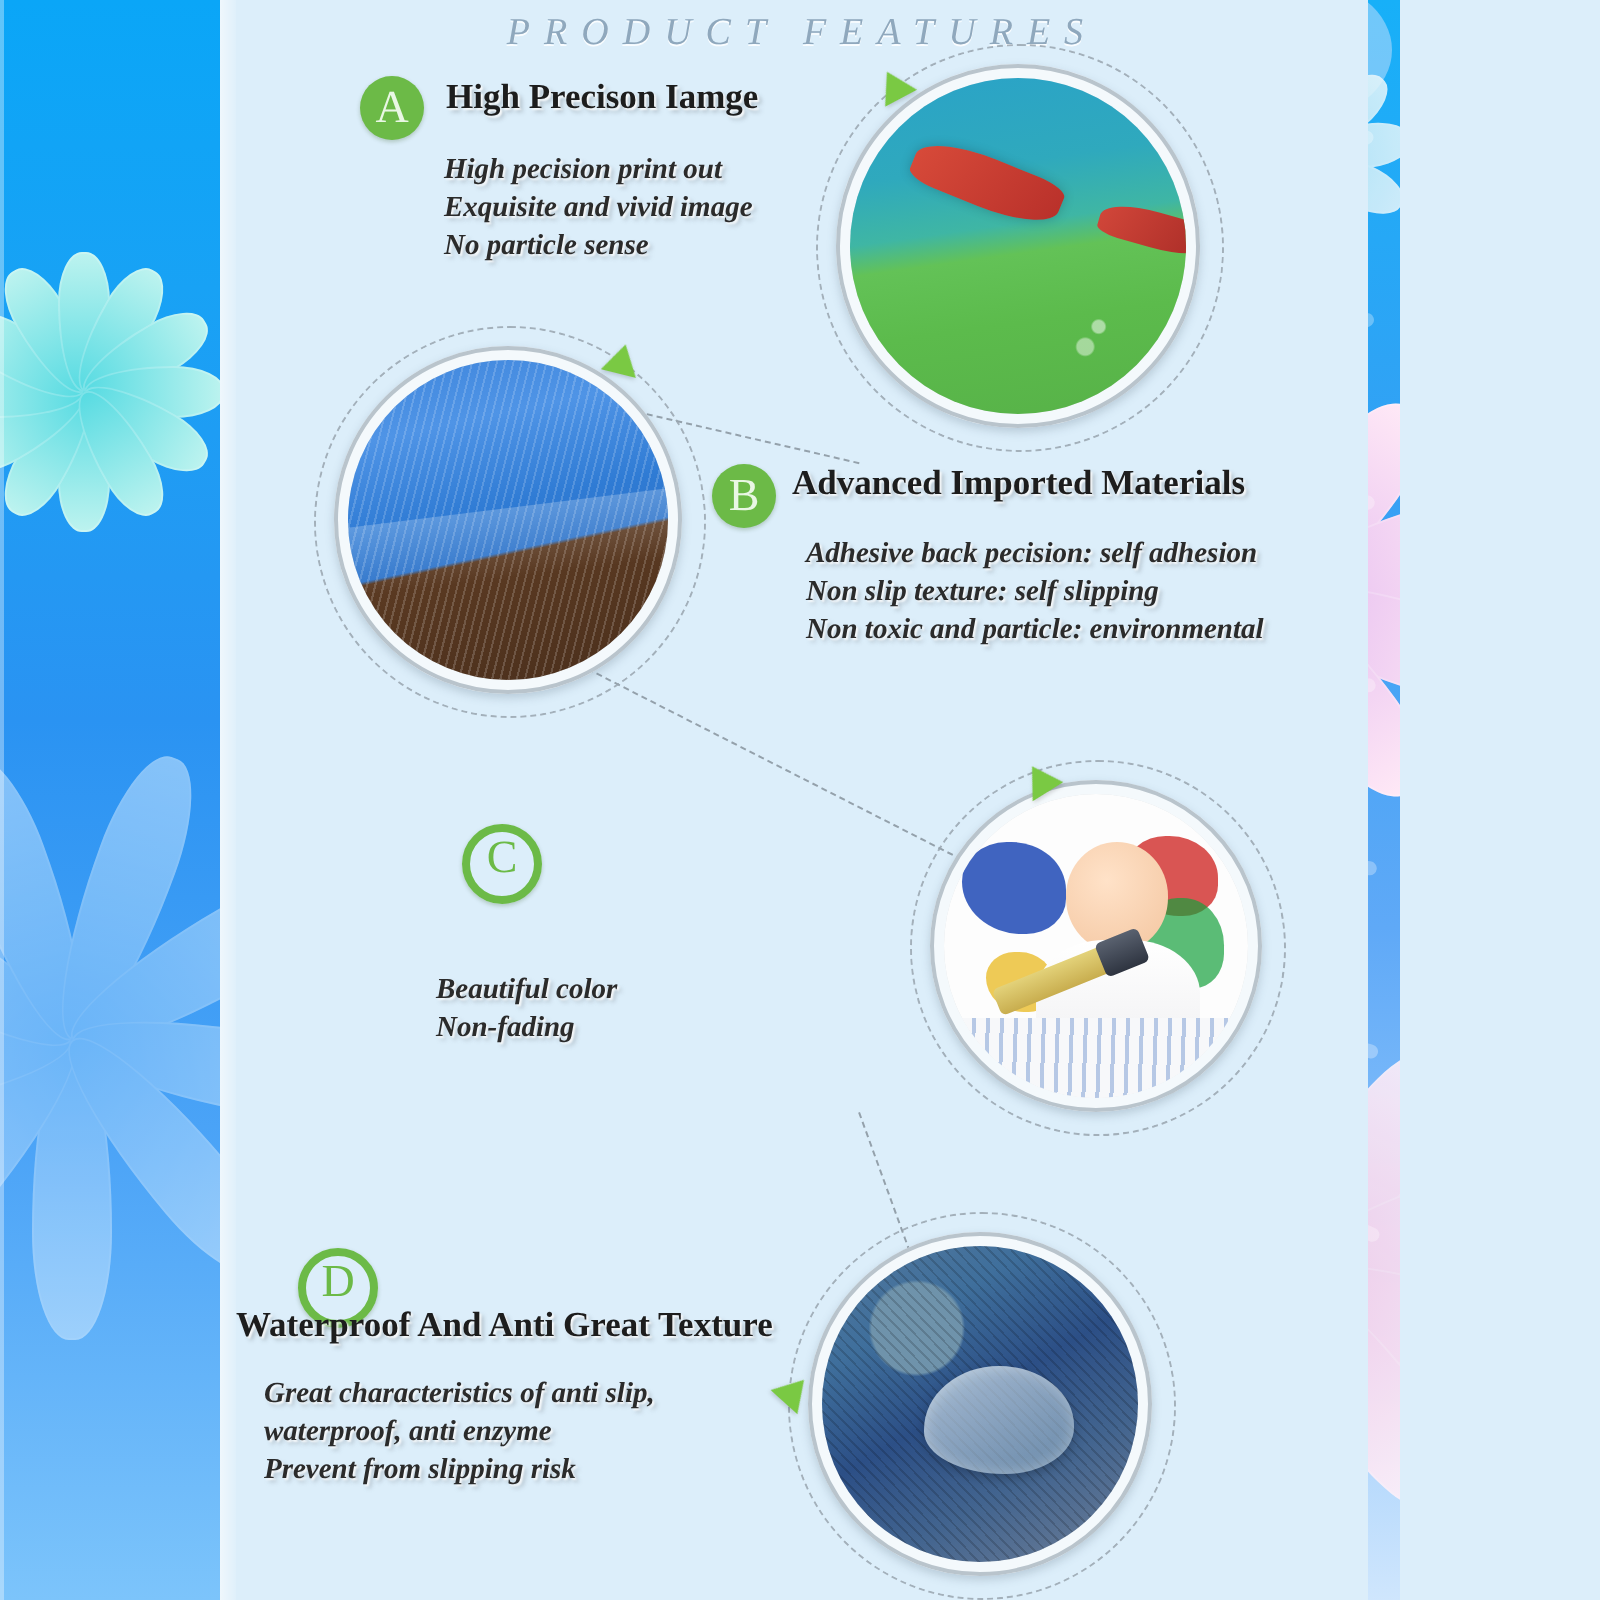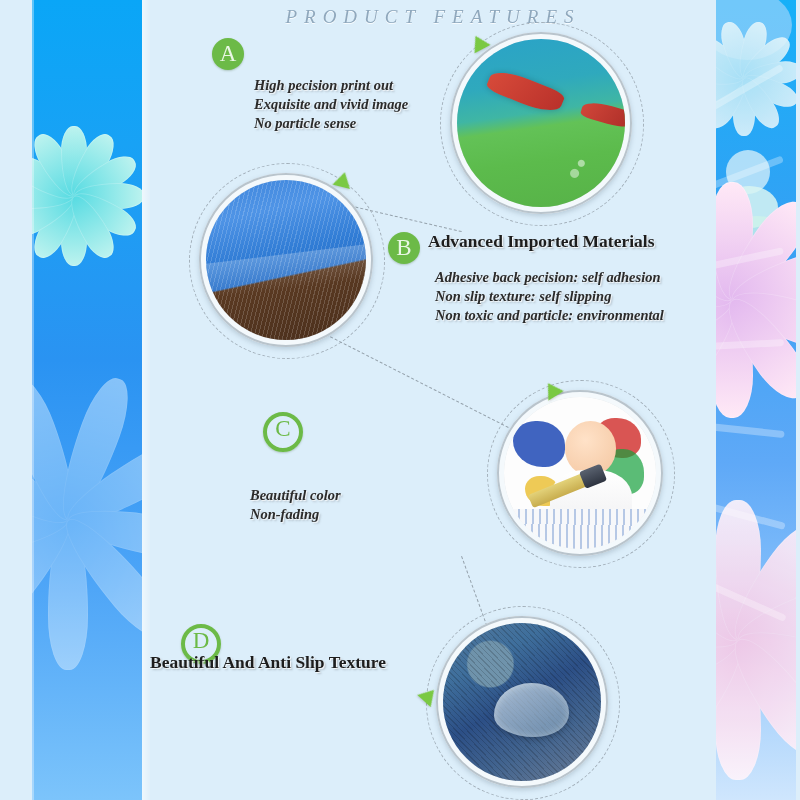--- a/index.html
+++ b/index.html
@@ -1,17 +1,17 @@
 <!DOCTYPE html>
 <html><head>
 <meta charset="utf-8">
 <style>
   html,body{margin:0;padding:0;}
   body{width:800px;height:800px;overflow:hidden;font-family:"Liberation Serif",serif;background:#dceefa;}
-  .stage{position:relative;width:764px;height:800px;overflow:hidden;background:#dceefa;margin-left:32px;}
+  .stage{position:relative;width:700px;height:800px;overflow:hidden;background:#dceefa;}
 
   
   .side{position:absolute;top:0;height:800px;overflow:hidden;}
   .side-left{left:0;width:110px;background:linear-gradient(180deg,#0aa6f7 0%,#18a2f5 18%,#2a93f2 45%,#4ca4f7 72%,#7cc4fb 100%);}
   .side-right{right:0;width:108px;background:linear-gradient(180deg,#17b0f8 0%,#35a0f4 30%,#5fa9f7 58%,#8dc4fb 78%,#cfe6fd 100%);}
   .side-left:after{content:"";position:absolute;left:-2px;top:0;width:4px;height:800px;background:rgba(255,255,255,.35);}
   .panel-edge{position:absolute;top:0;height:800px;width:10px;background:linear-gradient(90deg,rgba(255,255,255,.55),rgba(255,255,255,0));}
   .edge-l{left:110px;}
   .edge-r{right:108px;background:linear-gradient(270deg,rgba(255,255,255,.55),rgba(255,255,255,0));}
 
@@ -320,20 +320,21 @@
     <div class="dashring" style="left:290px;top:22px;width:202px;height:202px;"></div>
     <div class="medal" style="left:300px;top:32px;width:182px;height:182px;">
       <div class="photo">
         <div class="ph-fish"></div>
       </div>
       <div class="ringline"></div>
     </div>
     <div class="arrow" style="left:320px;top:35px;transform:rotate(-28deg);"></div>
 
     <div class="badge" style="left:62px;top:38px;">A</div>
+    <div class="head" style="left:105px;top:38px;">High Precison Iamge</div>
     <div class="body" style="left:104px;top:76px;">
       <div>High pecision print out</div>
       <div>Exquisite and vivid image</div>
       <div>No particle sense</div>
     </div>
 
     <div class="dashring" style="left:39px;top:163px;width:194px;height:194px;"></div>
     <div class="medal" style="left:49px;top:173px;width:174px;height:174px;">
       <div class="photo">
         <div class="ph-fabric"></div>
@@ -379,16 +380,21 @@
       <div class="photo">
         <div class="ph-water">
             <div class="drop"></div>
           </div>
       </div>
       <div class="ringline"></div>
     </div>
     <div class="arrow" style="left:270px;top:688px;transform:rotate(42deg);"></div>
 
     <div class="badge ring" style="left:31px;top:624px;">D</div>
-    <div class="head" style="left:0px;top:652px;">Beautiful And Anti Slip Texture</div>
+    <div class="head" style="left:0px;top:652px;">Waterproof And Anti Great Texture</div>
+    <div class="body" style="left:14px;top:688px;">
+      <div>Great characteristics of anti slip,</div>
+      <div>waterproof, anti enzyme</div>
+      <div>Prevent from slipping risk</div>
+    </div>
 
   </div>
 </div>
 
 </body></html>

